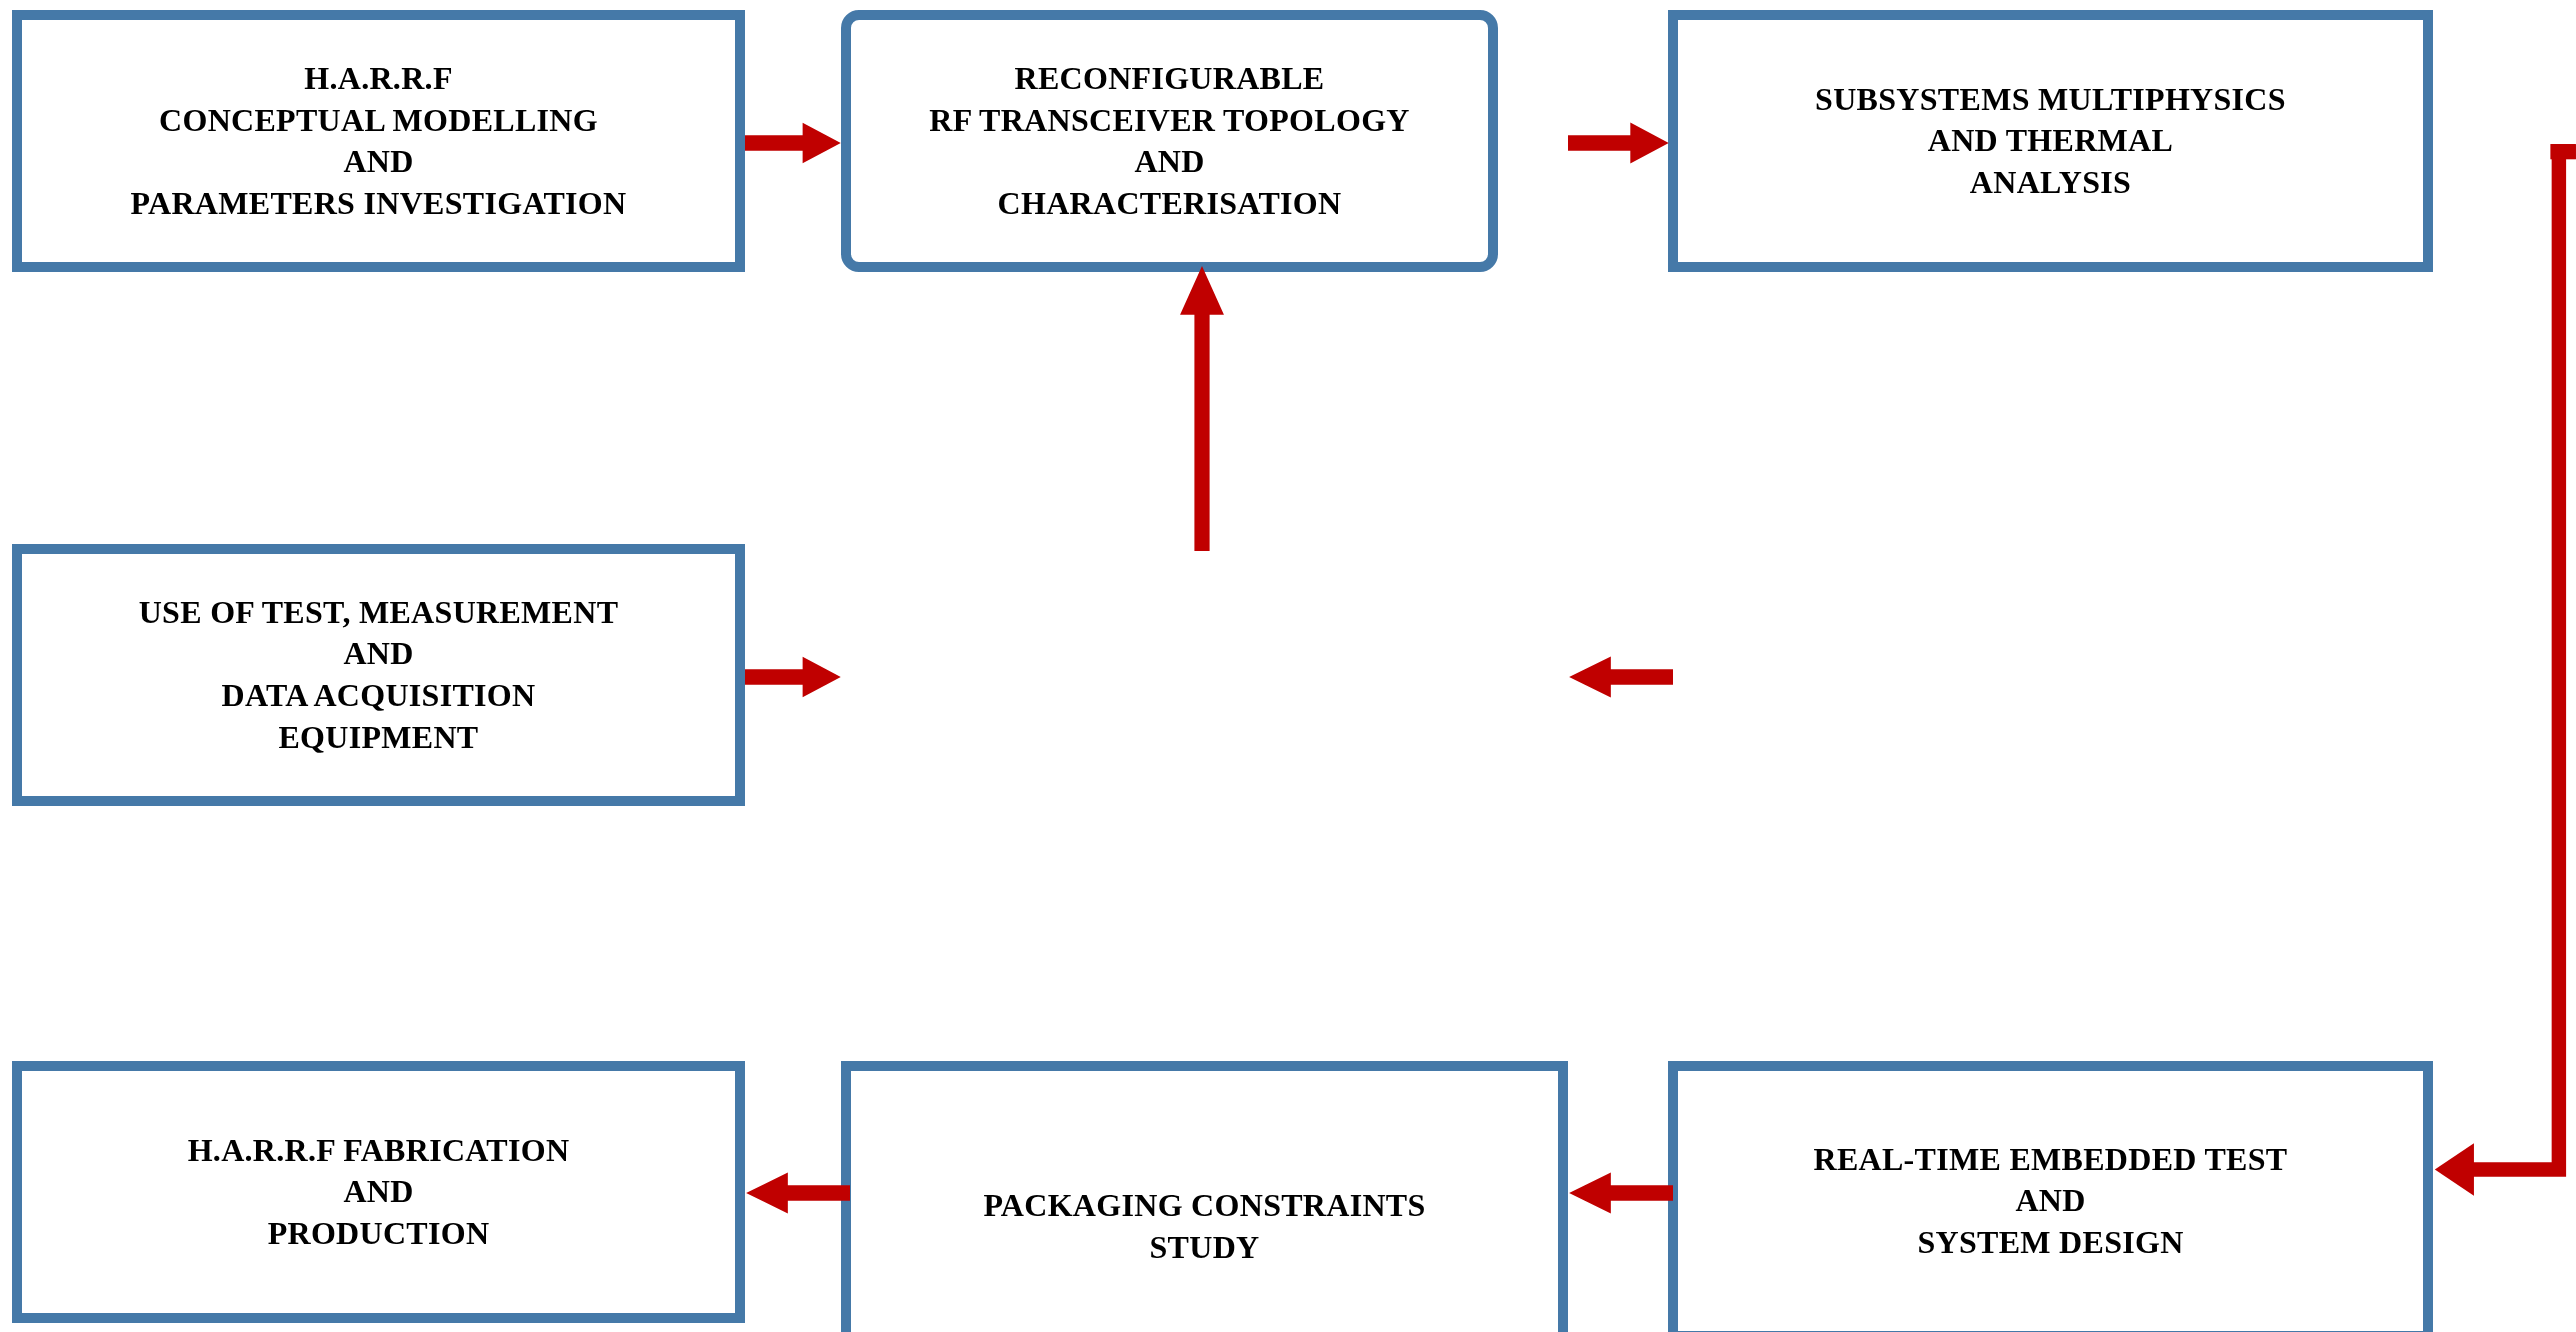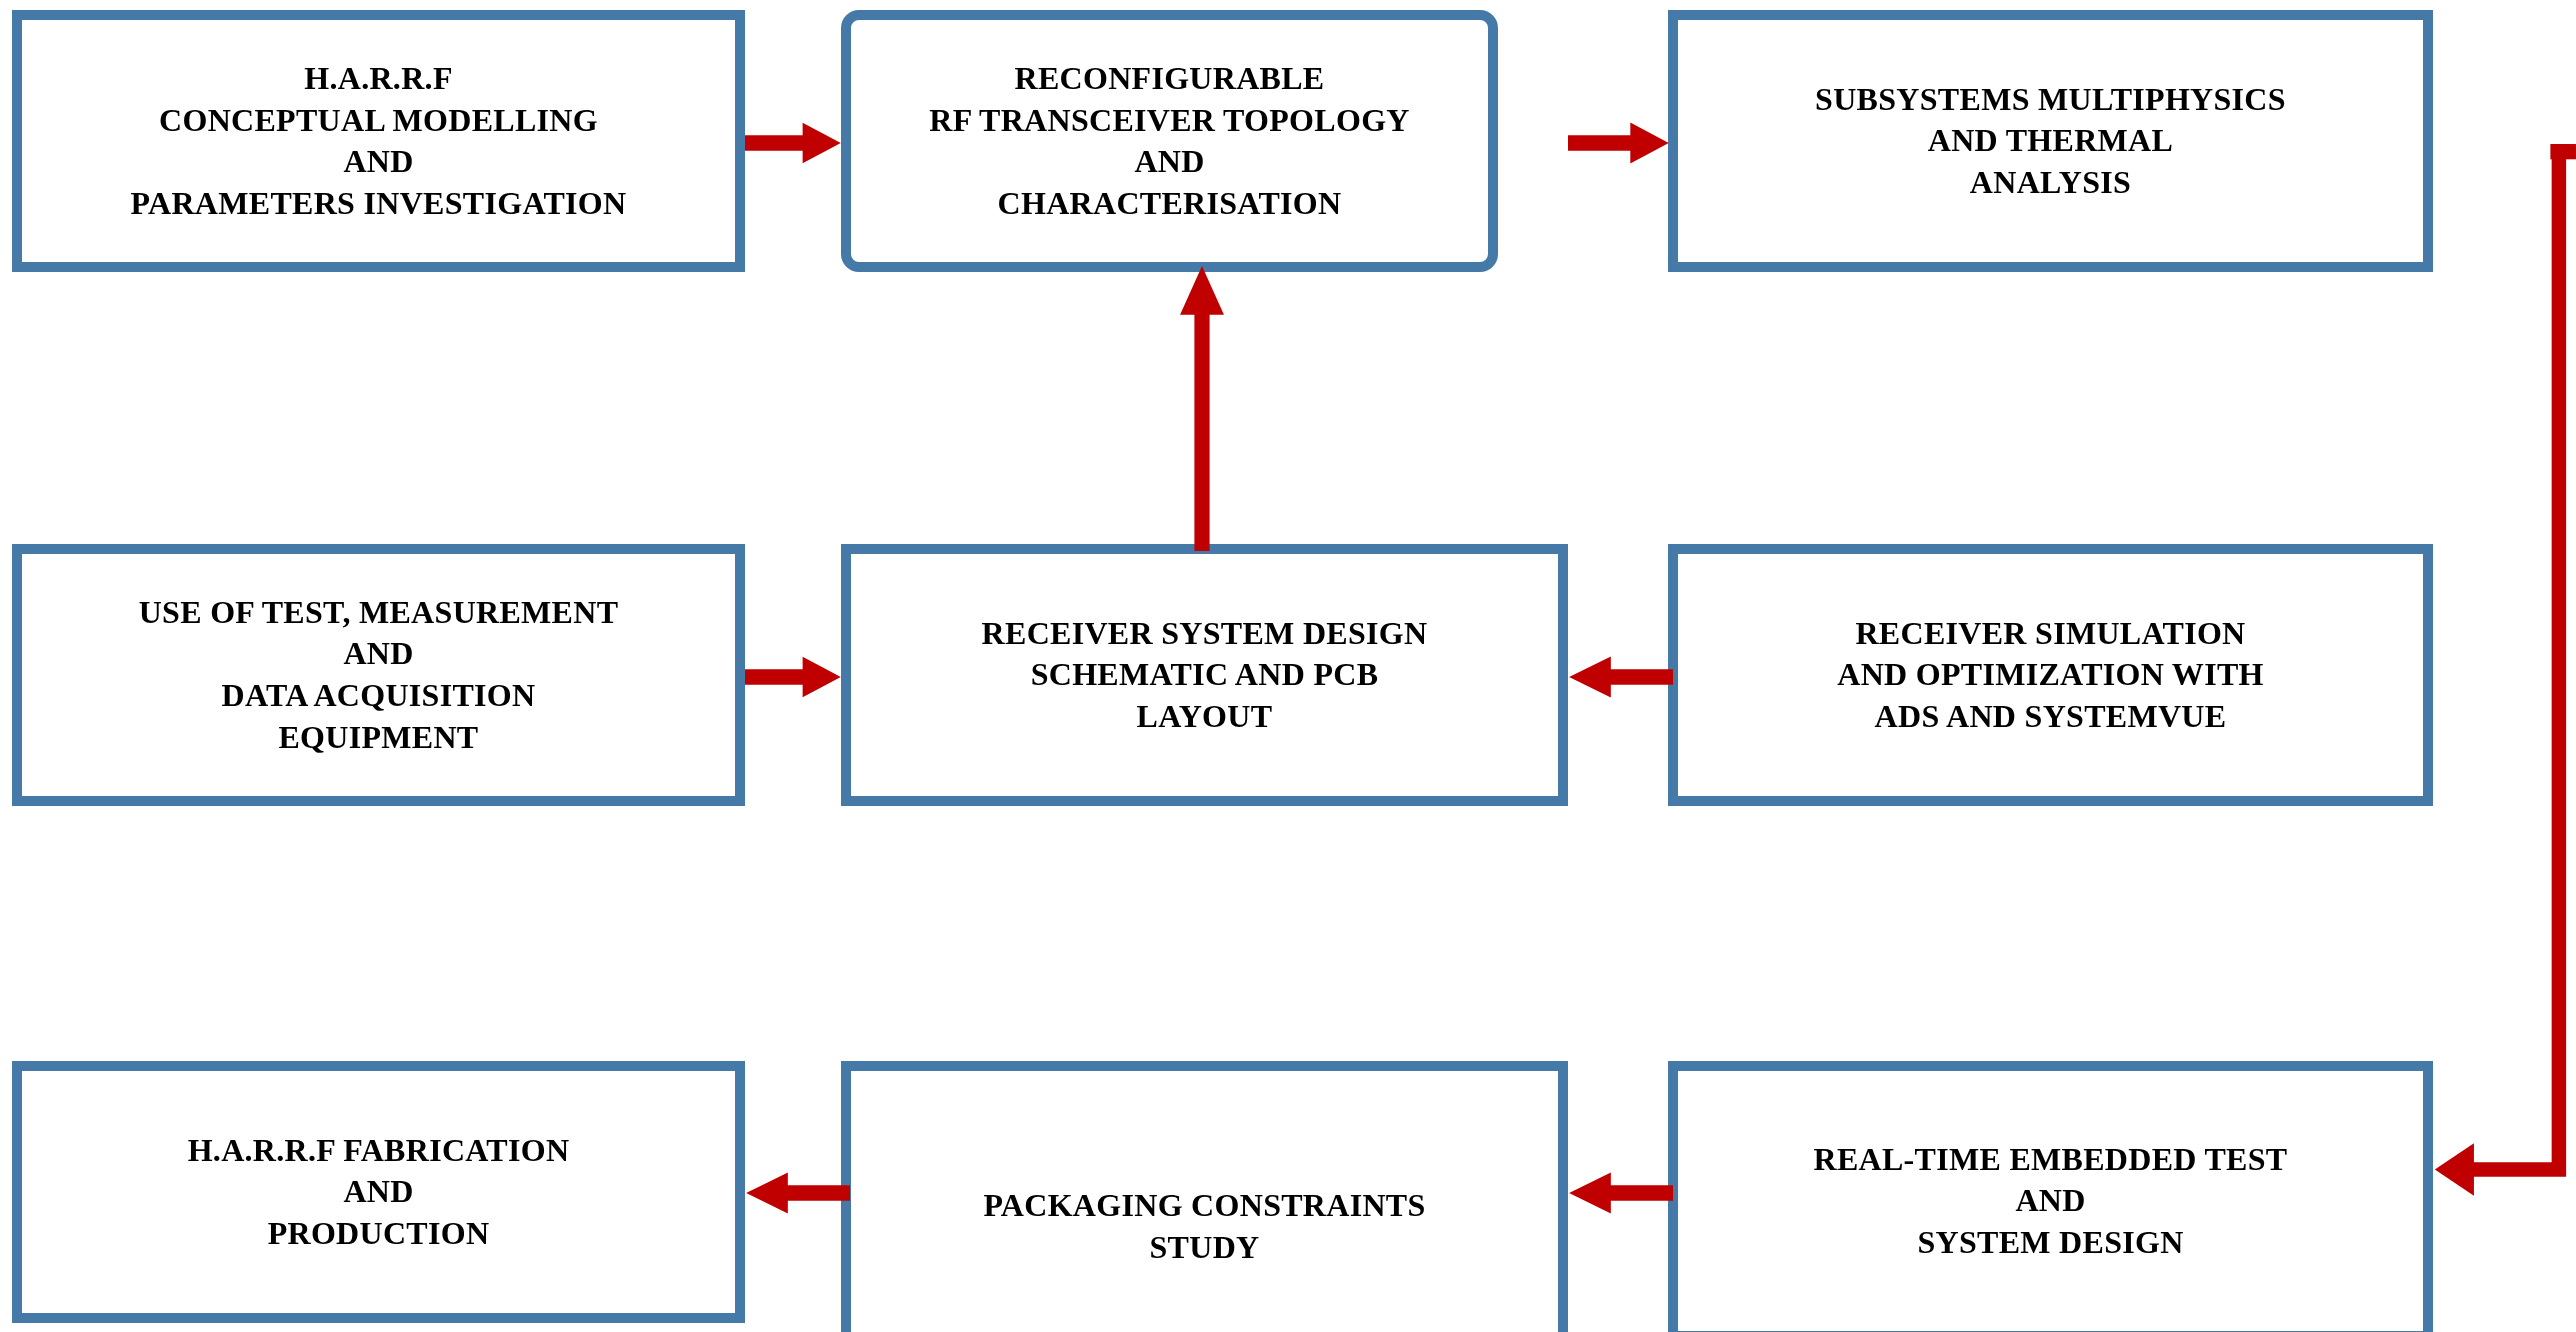--- a/index.html
+++ b/index.html
@@ -69,31 +69,21 @@
 ANALYSIS</div>
   </div>
 
   <div class="node" style="left:12px; top:544px; width:733px; height:262px;">
     <div class="node-label">USE OF TEST, MEASUREMENT
 AND
 DATA ACQUISITION
 EQUIPMENT</div>
   </div>
 
-  <div class="node" style="left:841px; top:544px; width:727px; height:262px;">
-    <div class="node-label">RECEIVER SYSTEM DESIGN
-SCHEMATIC AND PCB
-LAYOUT</div>
-  </div>
 
-  <div class="node" style="left:1668px; top:544px; width:765px; height:262px;">
-    <div class="node-label">RECEIVER SIMULATION
-AND OPTIMIZATION WITH
-ADS AND SYSTEMVUE</div>
-  </div>
 
   <div class="node" style="left:12px; top:1061px; width:733px; height:262px;text-align:center;">
     <div class="node-label">H.A.R.R.F FABRICATION
 AND
 PRODUCTION</div>
   </div>
 
   <div class="node" style="left:841px; top:1061px; width:727px; height:332px;">
     <div class="node-label">PACKAGING CONSTRAINTS
 STUDY</div>

